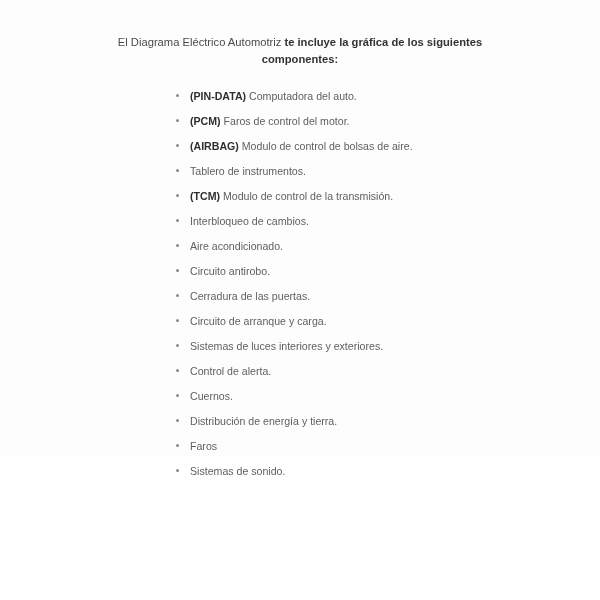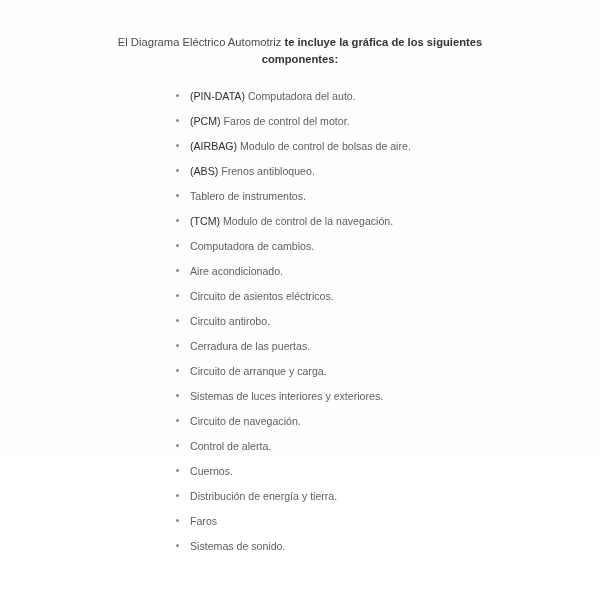--- a/index.html
+++ b/index.html
@@ -54,47 +54,44 @@
     content: "";
     position: absolute;
     left: 0;
     top: 5px;
     width: 3.2px;
     height: 3.2px;
     border-radius: 50%;
     background: #8a8a8a;
   }
   ul.components li .tag {
-    font-weight: normal;
+    font-weight: bold;
     color: #2e2e2e;
   }
 </style>
 </head>
 <body>
 
 <div class="page">
 
   <p class="heading"><span>El Diagrama Eléctrico Automotriz </span><span class="bold">te incluye la gráfica de los siguientes componentes:</span></p>
 
   <div class="list-wrap">
     <ul class="components" id="components-list">
         <li><span class="tag">(PIN-DATA)</span><span> Computadora del auto.</span></li>
         <li><span class="tag">(PCM)</span><span> Faros de control del motor.</span></li>
         <li><span class="tag">(AIRBAG)</span><span> Modulo de control de bolsas de aire.</span></li>
-        <li><span class="tag">(ABS)</span><span> Frenos antibloqueo.</span></li>
         <li><span>Tablero de instrumentos.</span></li>
-        <li><span class="tag">(TCM)</span><span> Modulo de control de la navegación.</span></li>
-        <li><span>Computadora de cambios.</span></li>
+        <li><span class="tag">(TCM)</span><span> Modulo de control de la transmisión.</span></li>
+        <li><span>Interbloqueo de cambios.</span></li>
         <li><span>Aire acondicionado.</span></li>
-        <li><span>Circuito de asientos eléctricos.</span></li>
         <li><span>Circuito antirobo.</span></li>
         <li><span>Cerradura de las puertas.</span></li>
         <li><span>Circuito de arranque y carga.</span></li>
         <li><span>Sistemas de luces interiores y exteriores.</span></li>
-        <li><span>Circuito de navegación.</span></li>
         <li><span>Control de alerta.</span></li>
         <li><span>Cuernos.</span></li>
         <li><span>Distribución de energía y tierra.</span></li>
         <li><span>Faros</span></li>
         <li><span>Sistemas de sonido.</span></li>
       </ul>
   </div>
 
 </div>
 

